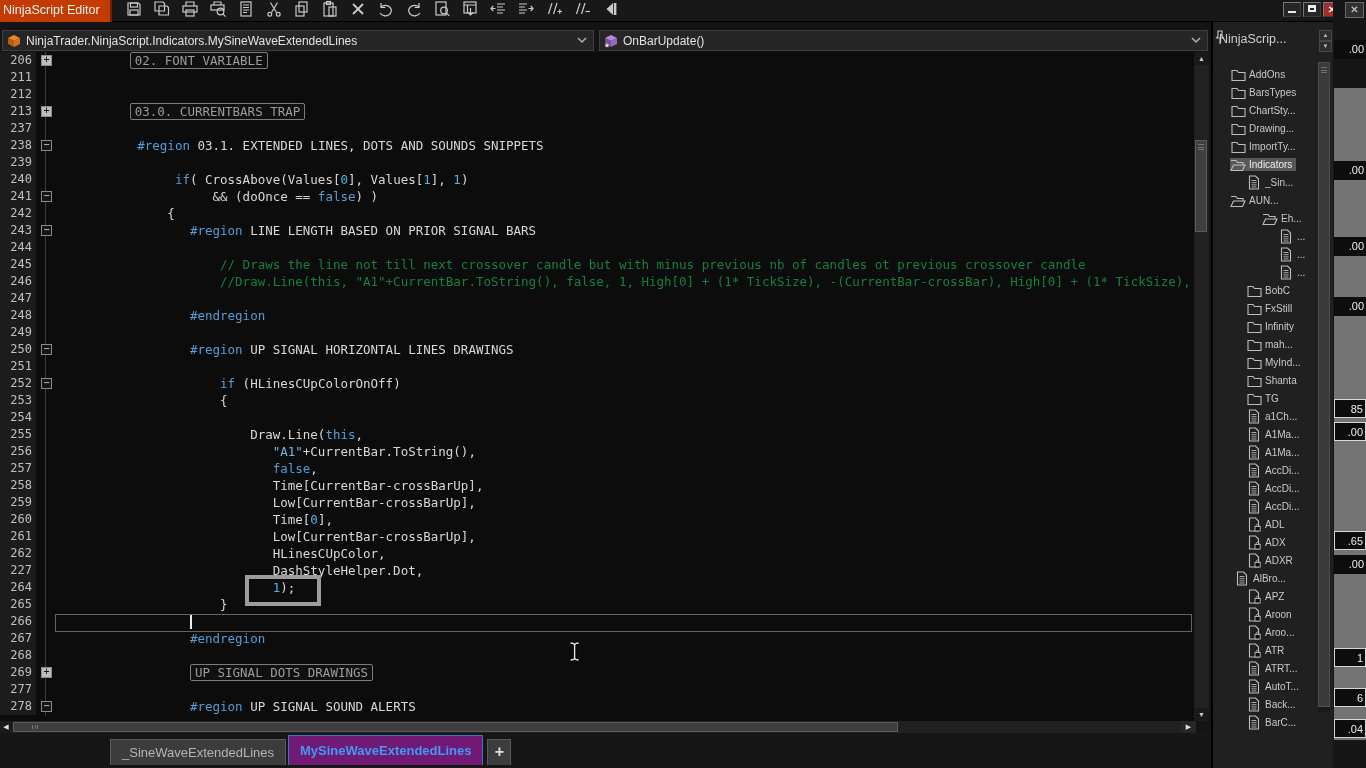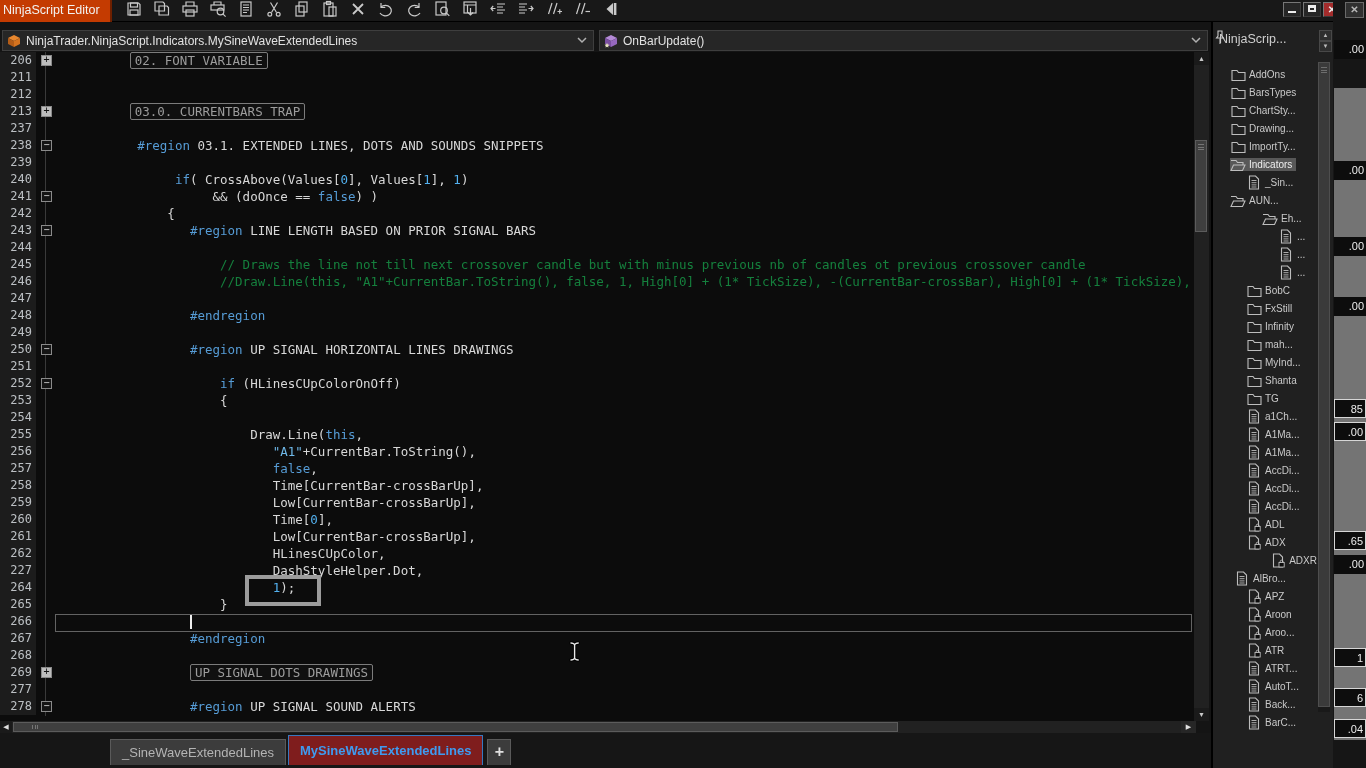--- a/index.html
+++ b/index.html
@@ -51,21 +51,21 @@
   #hscroll{position:absolute;left:0;top:721px;width:1196px;height:12px;background:#212121;}
   .hbtn{position:absolute;top:0;height:12px;color:#e0e0e0;font-size:7px;text-align:center;line-height:12px;background:#1a1a1a;}
   .hleft{left:0;width:12px}.hright{left:1181px;width:15px;background:#262626;}
   #hthumb{position:absolute;left:13px;top:1px;width:885px;height:10px;background:#3f3f3f;border:1px solid #5c5c5c;box-sizing:border-box;}
   #hthumb::before{content:"";position:absolute;left:18px;top:2px;width:8px;bottom:2px;background:repeating-linear-gradient(90deg,#757575 0 1px,transparent 1px 2.6px);}
 
   
   #tabbar{position:absolute;left:0;top:733px;width:1334px;height:35px;background:#161616;}
   #tabs{position:absolute;left:110px;bottom:3px;display:flex;align-items:flex-end;}
   .tab{height:25px;line-height:25px;padding:0 11px;background:#3c3c3c;border:1px solid #5a5a5a;border-bottom:none;color:#b4b4b4;font-size:13px;margin-right:2px;white-space:nowrap;}
-  .tab.active{height:29px;line-height:29px;background:#7f1d1d;border:1px solid #3878c0;border-bottom:none;color:#3f9bf0;font-weight:bold;}
+  .tab.active{height:29px;line-height:29px;background:#701a75;border:1px solid #3878c0;border-bottom:none;color:#3f9bf0;font-weight:bold;}
   .addtab{width:22px;height:25px;line-height:24px;background:#3c3c3c;border:1px solid #5a5a5a;border-bottom:none;color:#e0e0e0;text-align:center;font-size:16px;font-weight:bold;margin-left:2px;}
 
   
   #panel{position:absolute;left:1211px;top:22px;width:122px;height:746px;background:#202020;border-left:2px solid #000;box-sizing:border-box;}
   #panel-header{position:absolute;left:6px;top:10px;height:20px;color:#cfcfcf;font-size:12.5px;white-space:nowrap;}
   .pin{position:absolute;left:1px;top:8px;}
   .updown{position:absolute;right:1px;top:8px;width:13px;}
   .ud{width:13px;height:11px;background:#2e2e2e;border:1px solid #484848;box-sizing:border-box;color:#bbb;font-size:6px;line-height:9px;text-align:center;}
   #tree{position:absolute;left:0;top:43px;width:104px;bottom:0;overflow:hidden;}
   .trow{height:18px;display:flex;align-items:center;color:#c9c9c9;font-size:10px;white-space:nowrap;}
@@ -613,21 +613,21 @@
             <span class="ticon">
               <svg width="13" height="15">
                 <path d="M1.5 1h6L10.5 4v10h-9z" fill="none" stroke="#bdbdbd" stroke-width="1.1"></path>
                 <rect x="7" y="9.5" width="5.2" height="4.5" fill="#0c0c0c" stroke="#bdbdbd" stroke-width="0.9"></rect>
                 <path d="M8.2 9.5V8.6a1.4 1.4 0 0 1 2.8 0v0.9" fill="none" stroke="#bdbdbd" stroke-width="0.9"></path>
               </svg>
             </span>
             <span>ADX</span>
           </span>
         </div>
-        <div class="trow" style="padding-left: 33px; justify-content: flex-end;">
+        <div class="trow" style="padding-left: 33px;">
           <span class="selwrap">
             <span class="ticon">
               <svg width="13" height="15">
                 <path d="M1.5 1h6L10.5 4v10h-9z" fill="none" stroke="#bdbdbd" stroke-width="1.1"></path>
                 <rect x="7" y="9.5" width="5.2" height="4.5" fill="#0c0c0c" stroke="#bdbdbd" stroke-width="0.9"></rect>
                 <path d="M8.2 9.5V8.6a1.4 1.4 0 0 1 2.8 0v0.9" fill="none" stroke="#bdbdbd" stroke-width="0.9"></path>
               </svg>
             </span>
             <span>ADXR</span>
           </span>

